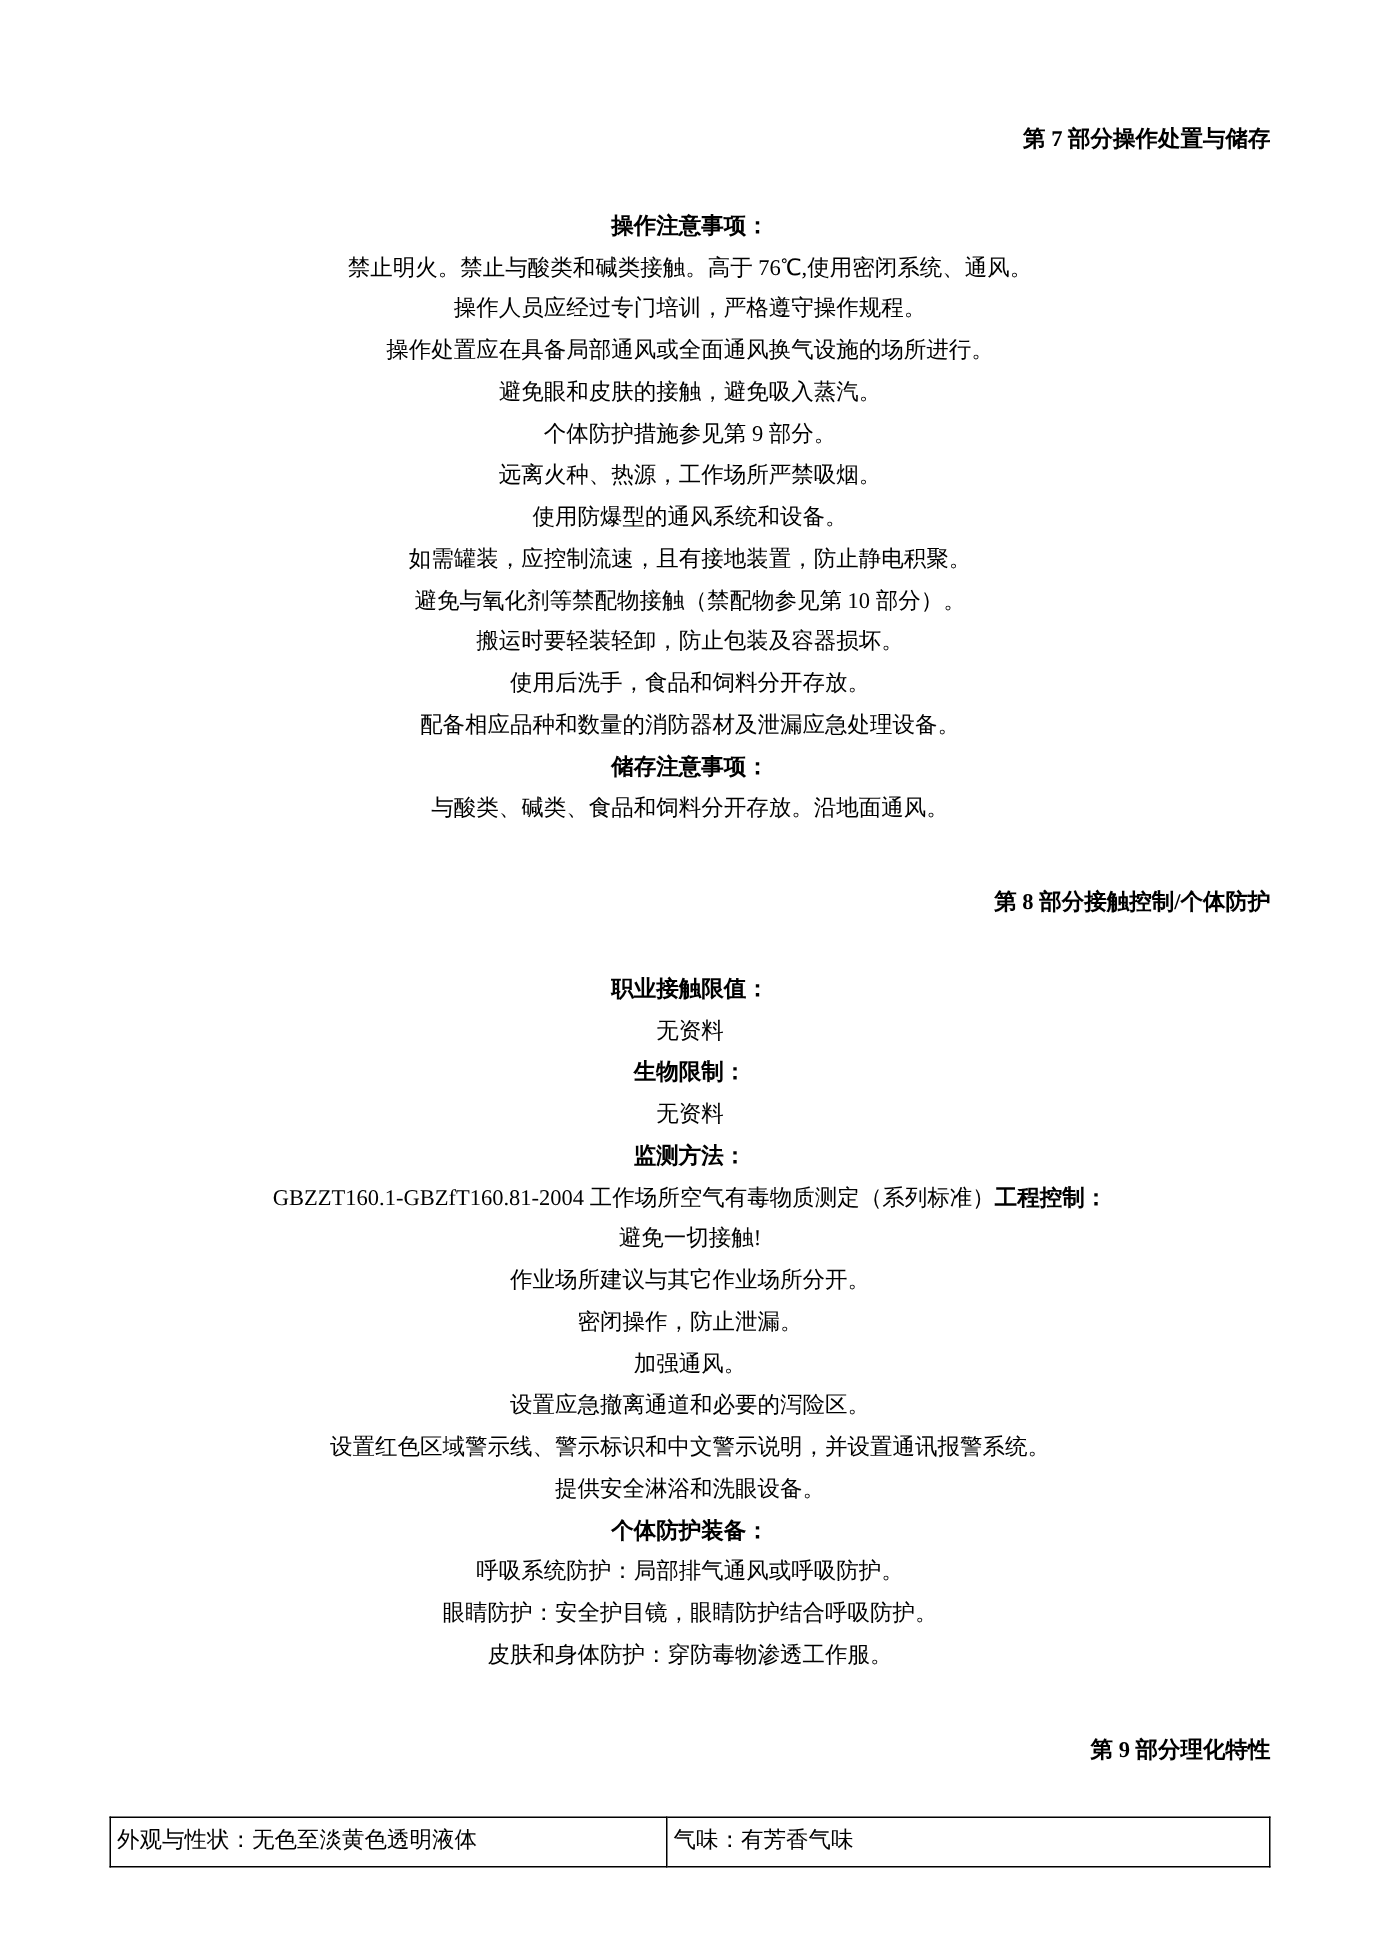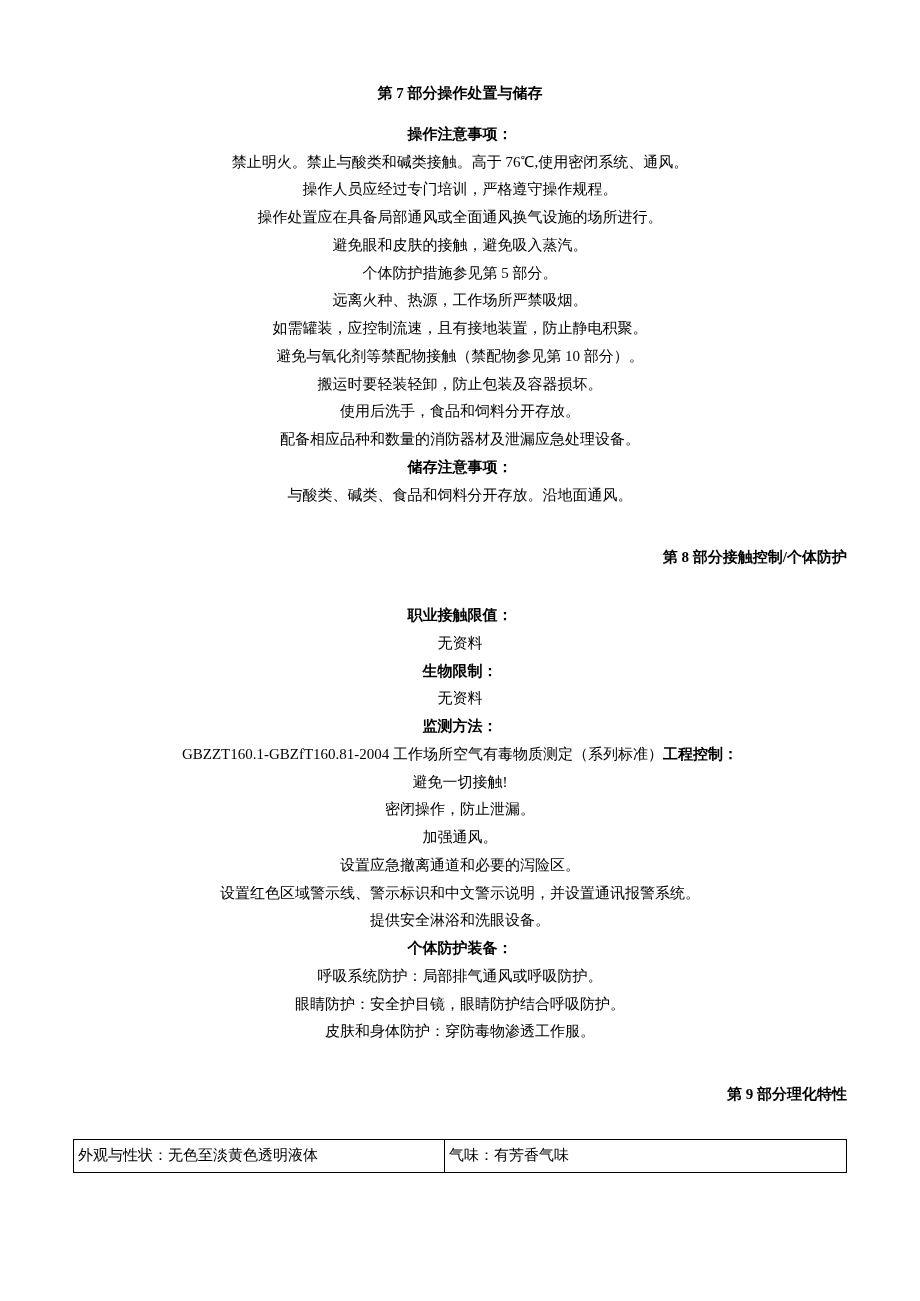--- a/index.html
+++ b/index.html
@@ -7,23 +7,23 @@
       font-size: 15px;
       line-height: 1.85;
       color: #000;
       background: #fff;
       margin: 0;
       padding: 80px 73px 60px 73px;
       width: 920px;
       box-sizing: border-box;
     }
     .section-title {
-      text-align: center;
+      text-align: right;
       font-weight: bold;
-      margin: 0 0 13px 0;
+      margin: 0 0 30px 0;
     }
     .section-title-mid {
       text-align: right;
       font-weight: bold;
       margin: 35px 0 30px 0;
     }
     .bold {
       font-weight: bold;
     }
     p {
@@ -50,40 +50,42 @@
 </head>
 <body>
 
 <div>
   <p class="section-title">第 7 部分操作处置与储存</p>
   <p class="bold para">操作注意事项：</p>
   <p class="para">禁止明火。禁止与酸类和碱类接触。高于 76℃,使用密闭系统、通风。</p>
   <p class="para">操作人员应经过专门培训，严格遵守操作规程。</p>
   <p class="para">操作处置应在具备局部通风或全面通风换气设施的场所进行。</p>
   <p class="para">避免眼和皮肤的接触，避免吸入蒸汽。</p>
-  <p class="para">个体防护措施参见第 5 部分。</p>
+  <p class="para">个体防护措施参见第 9 部分。</p>
   <p class="para">远离火种、热源，工作场所严禁吸烟。</p>
+  <p class="para">使用防爆型的通风系统和设备。</p>
   <p class="para">如需罐装，应控制流速，且有接地装置，防止静电积聚。</p>
   <p class="para">避免与氧化剂等禁配物接触（禁配物参见第 10 部分）。</p>
   <p class="para">搬运时要轻装轻卸，防止包装及容器损坏。</p>
   <p class="para">使用后洗手，食品和饲料分开存放。</p>
   <p class="para">配备相应品种和数量的消防器材及泄漏应急处理设备。</p>
   <p class="bold para">储存注意事项：</p>
   <p class="para">与酸类、碱类、食品和饲料分开存放。沿地面通风。</p>
 </div>
 
 <div>
   <p class="section-title-mid">第 8 部分接触控制/个体防护</p>
   <p class="bold para">职业接触限值：</p>
   <p class="para">无资料</p>
   <p class="bold para">生物限制：</p>
   <p class="para">无资料</p>
   <p class="bold para">监测方法：</p>
   <p class="para"><span>GBZZT160.1-GBZfT160.81-2004 工作场所空气有毒物质测定（系列标准）</span><span class="inline-bold">工程控制：</span></p>
   <p class="para">避免一切接触!</p>
+  <p class="para">作业场所建议与其它作业场所分开。</p>
   <p class="para">密闭操作，防止泄漏。</p>
   <p class="para">加强通风。</p>
   <p class="para">设置应急撤离通道和必要的泻险区。</p>
   <p class="para">设置红色区域警示线、警示标识和中文警示说明，并设置通讯报警系统。</p>
   <p class="para">提供安全淋浴和洗眼设备。</p>
   <p class="bold para">个体防护装备：</p>
   <p class="para">呼吸系统防护：局部排气通风或呼吸防护。</p>
   <p class="para">眼睛防护：安全护目镜，眼睛防护结合呼吸防护。</p>
   <p class="para">皮肤和身体防护：穿防毒物渗透工作服。</p>
 </div>

